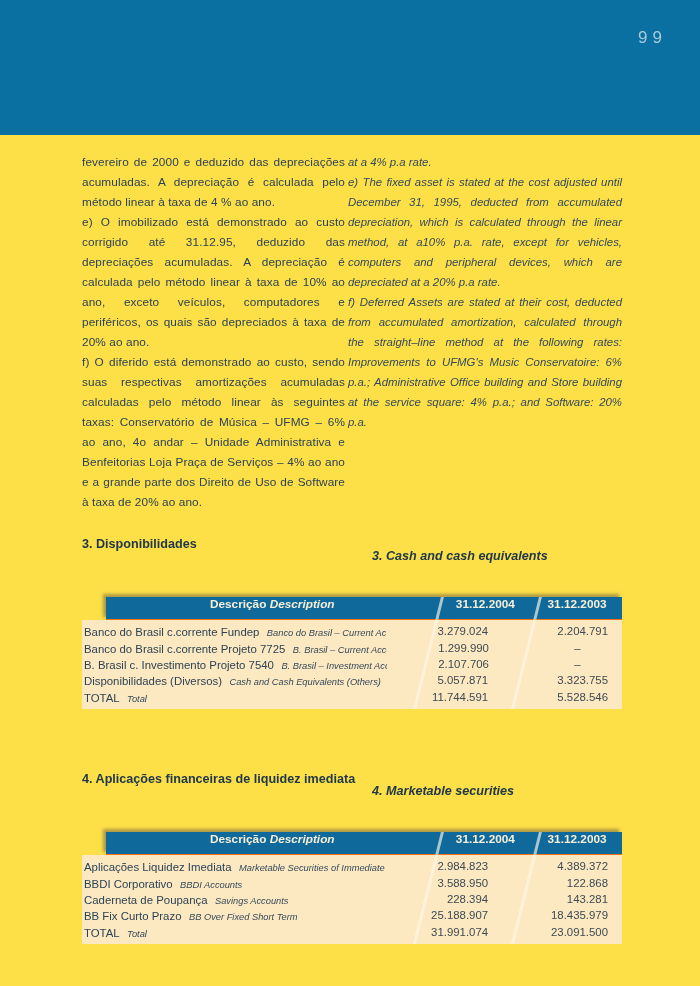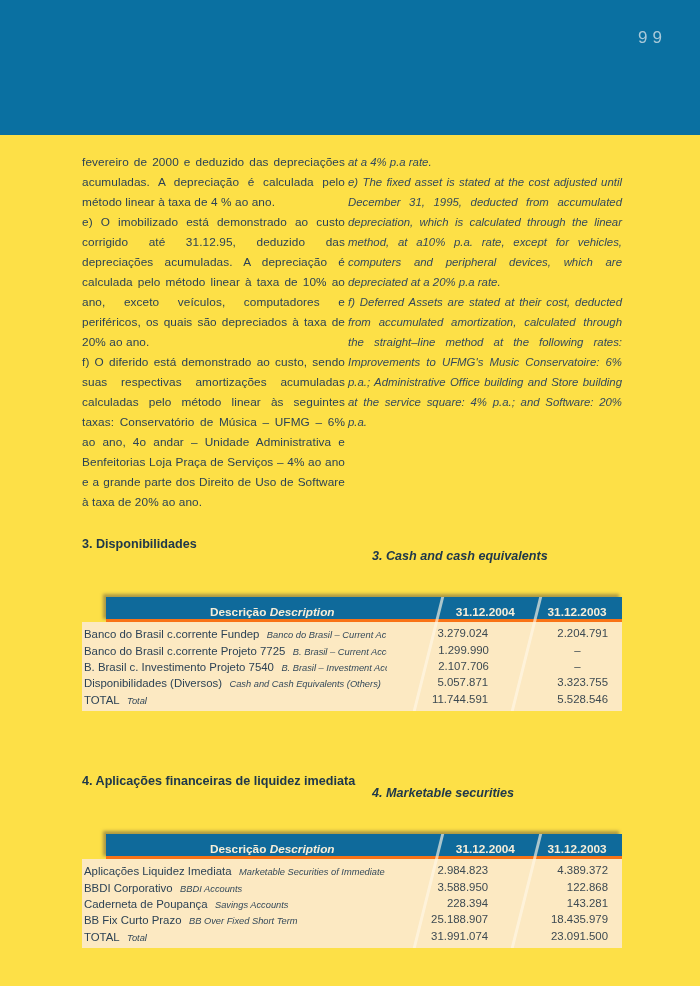--- a/index.html
+++ b/index.html
@@ -32,23 +32,23 @@
   .section-heads{display:flex;margin-top:25px;align-items:flex-start;}
   .head-pt{
     width:278px;margin:0;font-size:12.6px;font-weight:bold;color:#20384a;
   }
   .head-en{
     margin:12px;font-size:12.6px;font-weight:bold;font-style:italic;color:#20384a;
   }
   
   .fin-table{position:relative;margin-top:22px;width:540px;}
   .thead{
-    display:flex;align-items:flex-end;height:22px;background:#0f6a9b;
+    display:flex;align-items:flex-start;height:22px;background:#0f6a9b;
     color:#f7eed8;box-shadow:-3px -3px 3px rgba(95,85,65,0.5);
-    border-bottom:3px solid #f97316;position:relative;z-index:1;margin-left:24px;
+    border-bottom:1px solid #f97316;position:relative;z-index:1;margin-left:24px;
   }
   .th{box-sizing:border-box;font-size:11.8px;font-weight:bold;text-align:center;}
   .th-desc{width:348px;}
   .th-val1{width:98px;}
   .th-val2{width:94px;}
   .h-en{font-style:italic;}
   .tbody{background:#fce9c2;padding:3px 0 4px;position:relative;}
   .tr{display:flex;align-items:center;height:16.4px;gap:32px;}
   .td{box-sizing:border-box;}
   .td-desc{width:348px;padding-left:2px;white-space:nowrap;overflow:hidden;}

